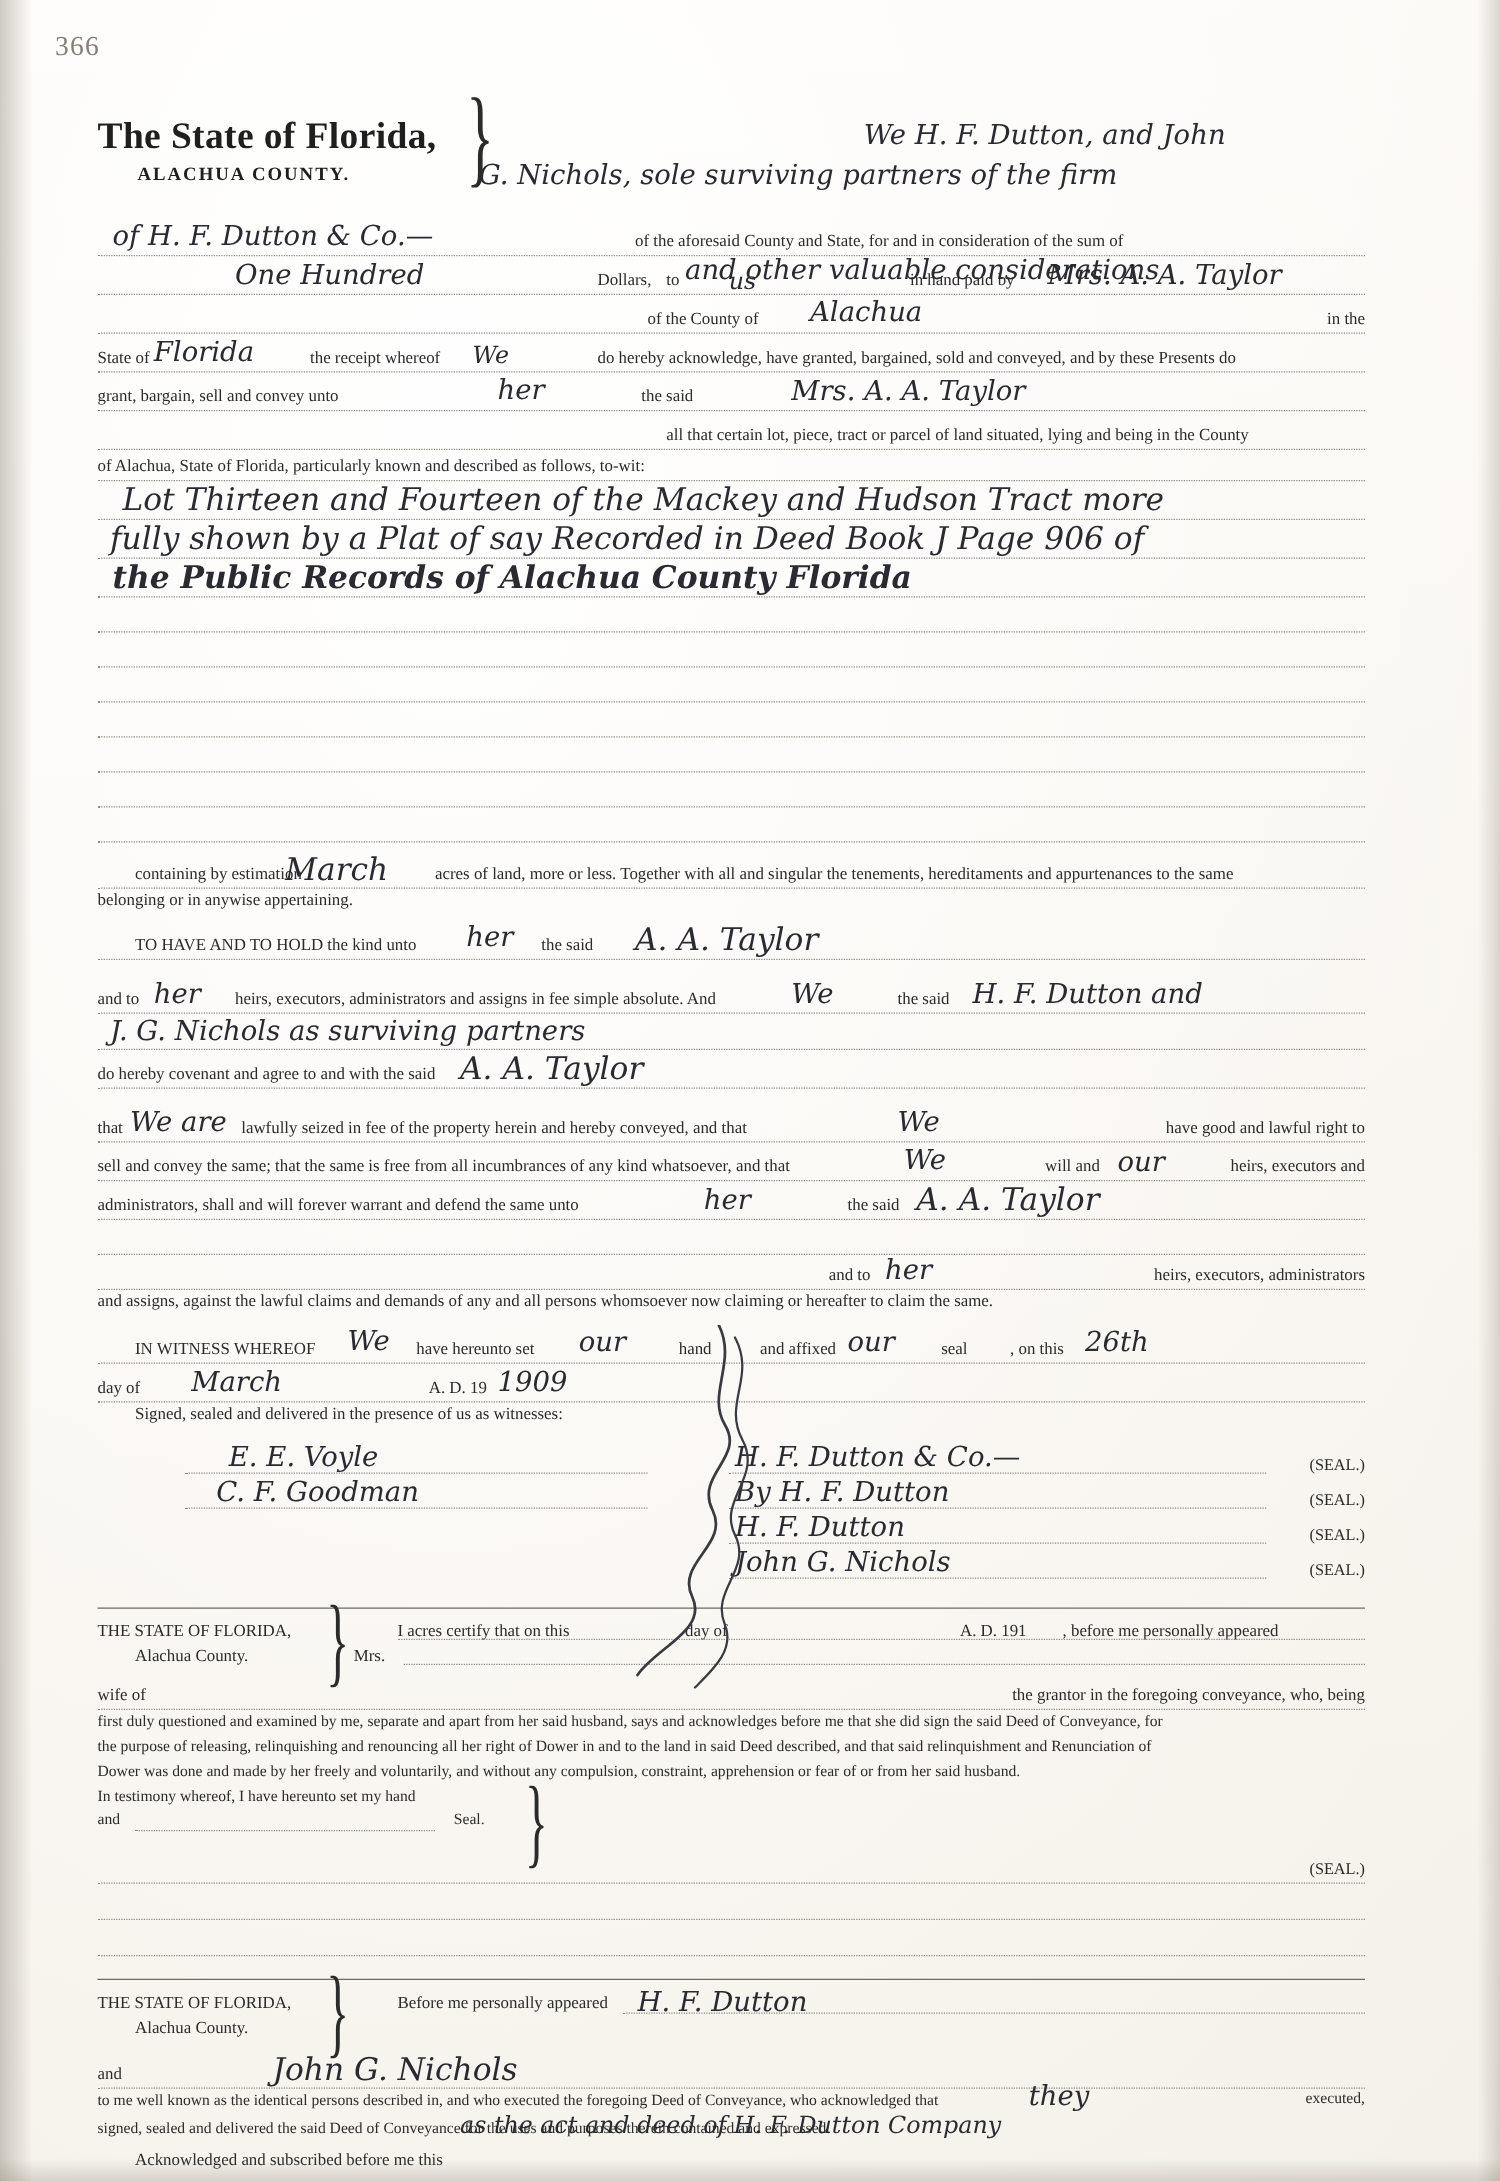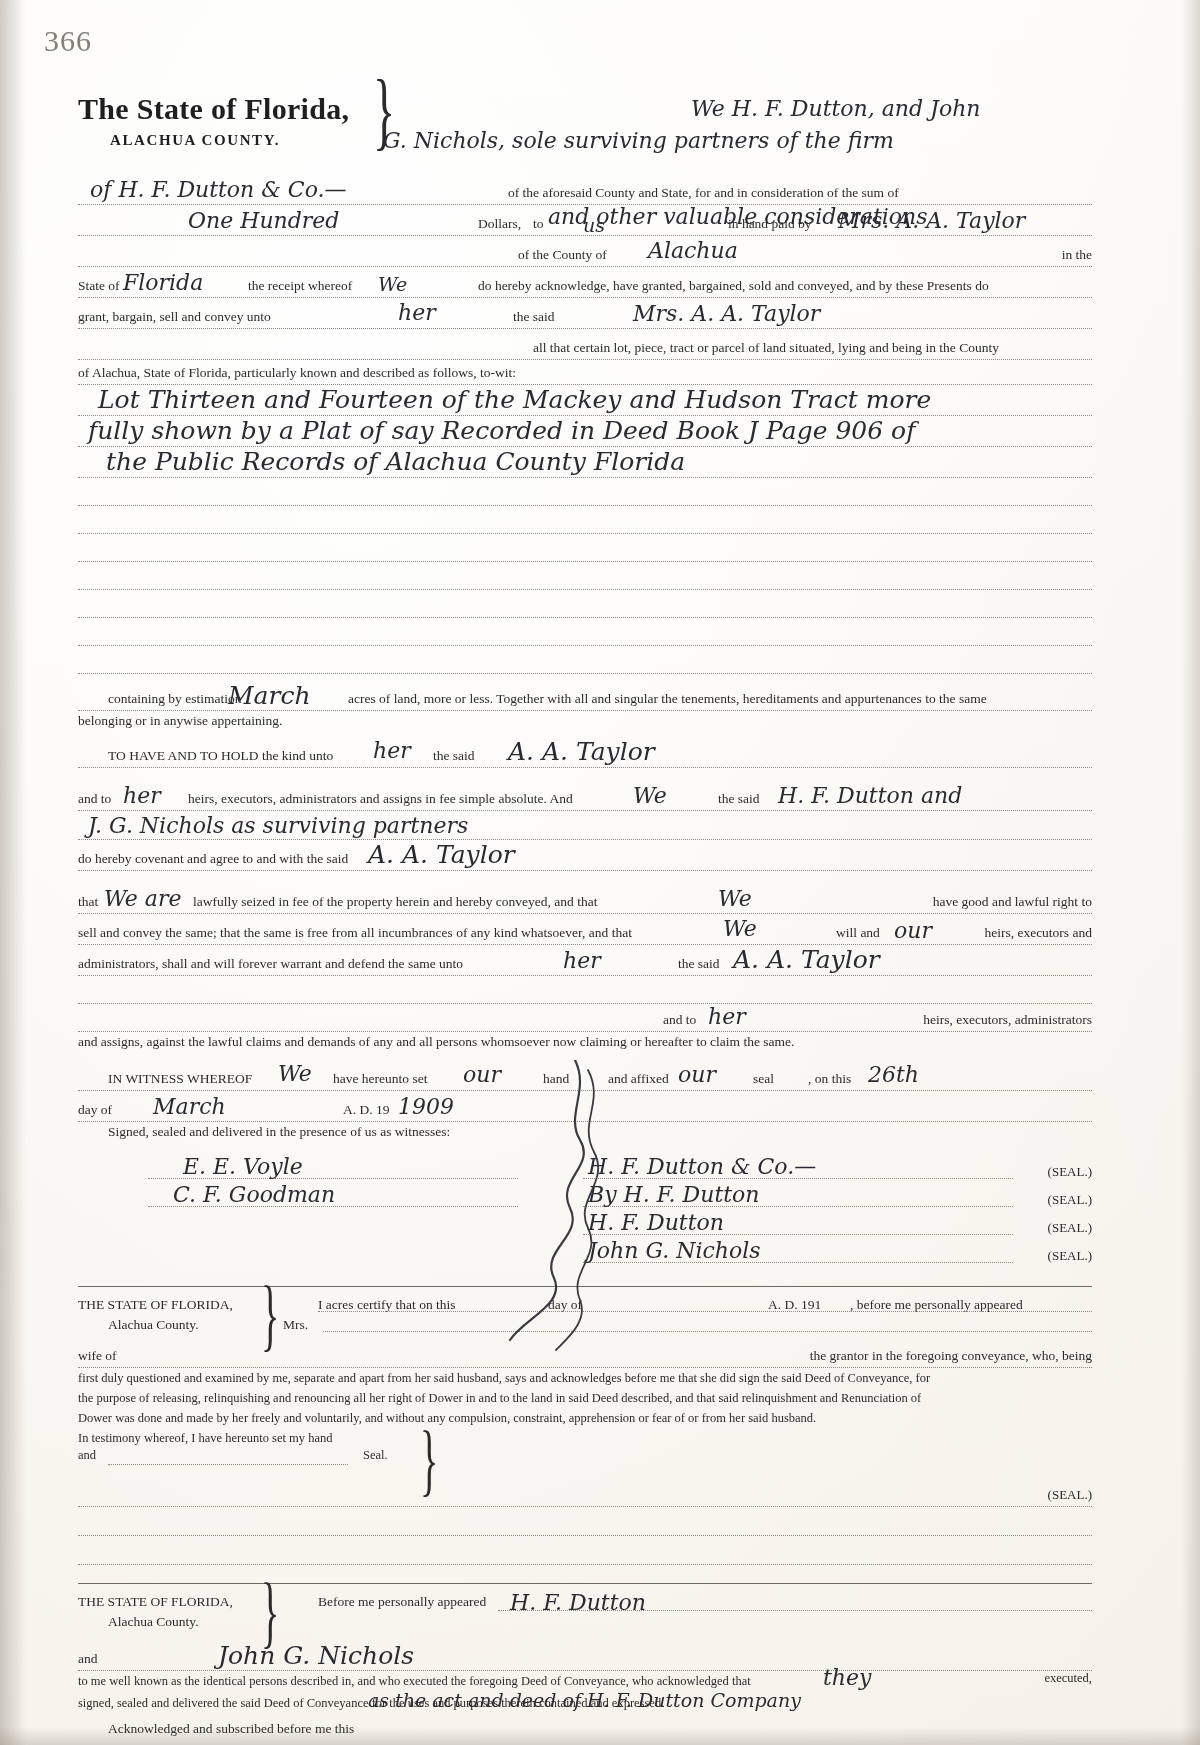--- a/index.html
+++ b/index.html
@@ -31,21 +31,21 @@
   .edge-shadow-bottom {
     position:absolute; left:0; bottom:0; height:18px; width:100%;
     background:linear-gradient(0deg, rgba(120,110,95,0.25), rgba(120,110,95,0.0));
     pointer-events:none;
   }
 
   
   .page-number {
     position:absolute; left:44px; top:24px;
     font-family:"Liberation Serif", serif;
-    font-size:30px; letter-spacing:1px;
+    font-size:22px; letter-spacing:1px;
     color:#6f6a60;
     opacity:.85;
   }
 
   
   .form {
     position:absolute;
     left:78px; top:92px; width:1014px;
   }
 
@@ -186,21 +186,21 @@
       <span class="txt sm" style="left:0;">of Alachua, State of Florida, particularly known and described as follows, to-wit:</span>
     </div>
 
     <div class="row" style="height:30px;">
       <span class="hw big" style="left:20px; bottom:1px;">Lot Thirteen and Fourteen of the Mackey and Hudson Tract more</span>
     </div>
     <div class="row" style="height:30px;">
       <span class="hw big" style="left:10px; bottom:1px;">fully shown by a Plat of say Recorded in Deed Book J Page 906 of</span>
     </div>
     <div class="row" style="height:30px;">
-      <span class="hw big" style="left:28px; bottom:1px;">the Public Records of Alachua County Florida</span>
+      <span class="hw big" style="left:12px; bottom:1px;font-weight:bold;">the Public Records of Alachua County Florida</span>
     </div>
 
     <div class="blank-rows">
       <div class="row"></div>
       <div class="row"></div>
       <div class="row"></div>
       <div class="row"></div>
       <div class="row"></div>
       <div class="row"></div>
       <div class="row"></div>

